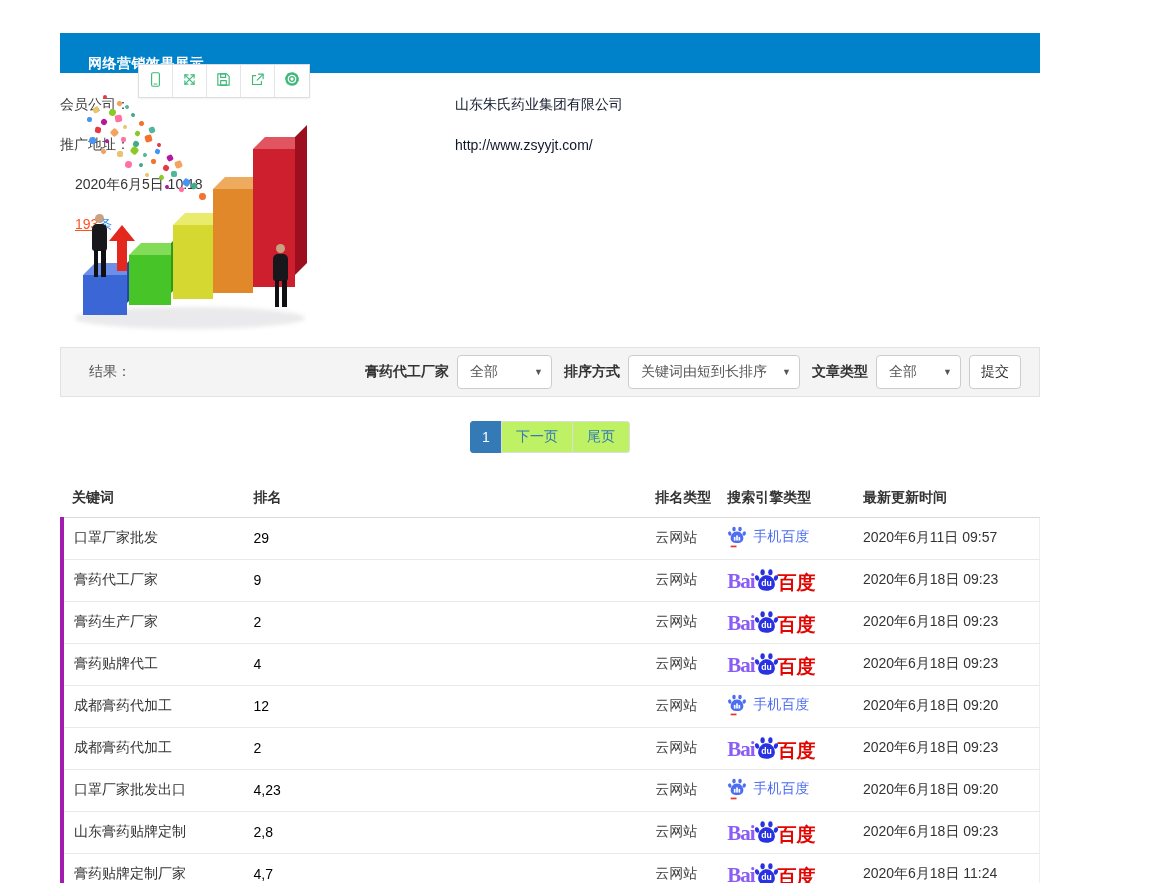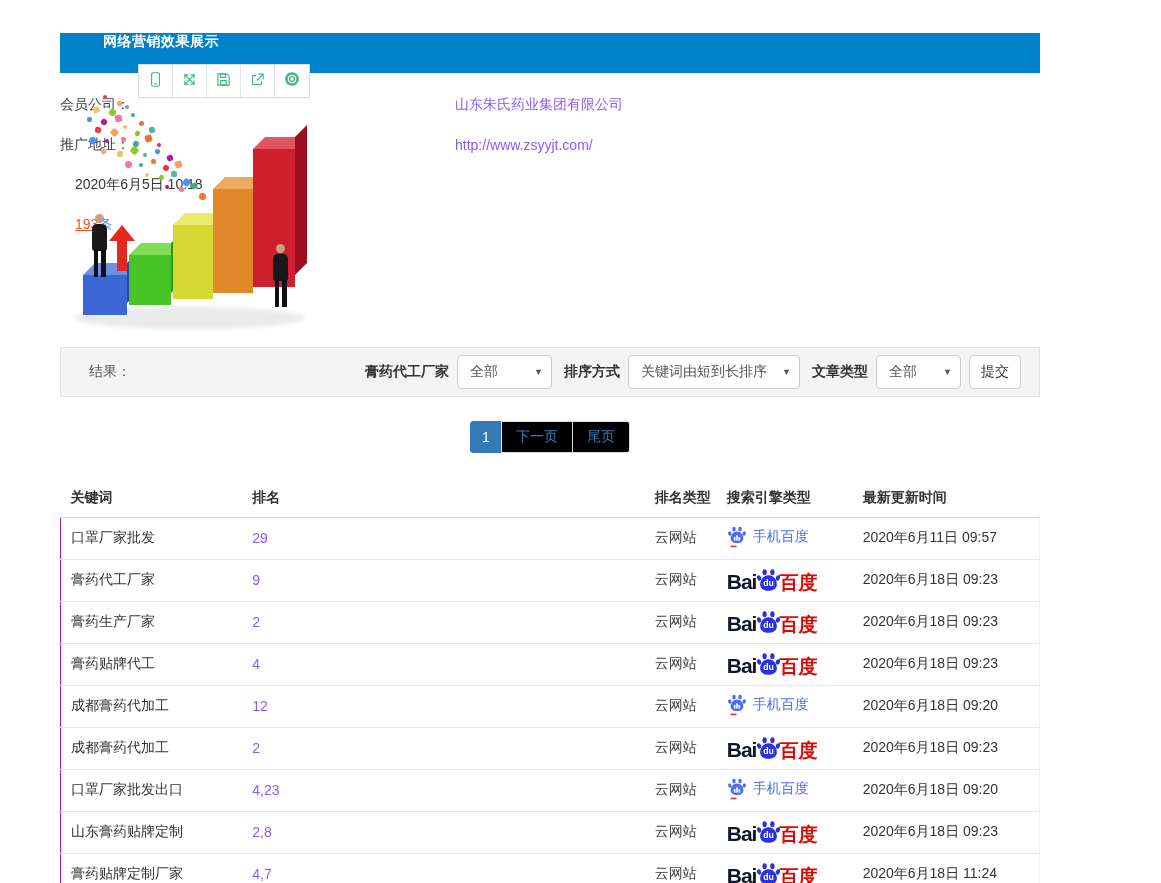--- a/index.html
+++ b/index.html
@@ -2,21 +2,21 @@
 <html><head>
 <meta charset="utf-8">
 <style>
   * { margin:0; padding:0; box-sizing:border-box; }
   html,body { background:#fff; }
   body { font-family:"Liberation Sans","DejaVu Sans",sans-serif; color:#333; }
   .page { position:relative; width:1161px; height:883px; background:#fff; overflow:hidden; }
   .content { position:absolute; left:60px; top:33px; width:980px; }
 
   
-  .header-bar { height:40px; background:#0082ca; display:flex; align-items:flex-start; padding-left:43px; }
+  .header-bar { height:40px; background:#0082ca; display:flex; align-items:flex-end; padding-left:28px; }
   .header-bar .title { color:#fff; font-size:14px; font-weight:bold; letter-spacing:0.5px; }
 
   
   .toolbar { position:absolute; left:78px; top:31px; display:flex; background:#fff;
              border:1px solid #ddd; box-shadow:0 1px 2px rgba(0,0,0,0.06); z-index:5; }
   .tool-btn { width:34px; height:32px; display:flex; align-items:center; justify-content:center;
               border-right:1px solid #e5e5e5; cursor:pointer; background:#fff; }
   .tool-btn:last-child { border-right:none; }
   .tool-btn svg { stroke:#3cb878; fill:none; stroke-width:1.6; stroke-linecap:round; stroke-linejoin:round; }
 
@@ -41,64 +41,64 @@
   .person .torso { width:15px; height:27px; background:#17171c; border-radius:5px 5px 3px 3px; margin-top:1px; }
   .person .legs { display:flex; gap:3px; margin-top:-1px; }
   .person .legs i { display:block; width:4.5px; height:27px; background:#101014; }
   .confetti { position:absolute; }
 
   
   .info-block { padding-top:22px; }
   .info-row { display:flex; height:20px; margin-bottom:20px; font-size:14px; align-items:center; }
   .info-label { width:380px; text-align:left; color:#404040; }
   .info-value { margin-left:15px; color:#333; }
-  .info-value.link { color:#8b5cf6; cursor:pointer; text-decoration:none; }
+  .info-value.link { color:#0f172a; cursor:pointer; text-decoration:none; }
   .rank-count { color:#ff5122;text-decoration:underline; }
   .rank-unit { color:#2d8cf0; }
 
   
   .filter-bar { height:50px; background:#f4f4f4; border:1px solid #e2e2e2; display:flex;
                 align-items:center; padding:0 18px 0 28px; font-size:14px; }
   .result-label { color:#555; }
   .filter-controls { margin-left:auto; display:flex; align-items:center; gap:8px; }
   .f-label { font-weight:bold; color:#333; white-space:nowrap; margin-left:4px; }
   .f-select { position:relative; background:#fff; border:1px solid #ccc; border-radius:4px; height:34px;
               display:flex; align-items:center; padding:0 22px 0 12px; color:#555; cursor:pointer; }
   .f-select .caret { position:absolute; right:8px; font-size:9px; color:#555; }
   .sel-engine { width:95px; } .sel-sort { width:172px; } .sel-article { width:85px; }
   .submit-btn { width:52px; height:34px; background:#fff; border:1px solid #ccc; border-radius:4px;
                 color:#333; font-size:14px; cursor:pointer; }
 
   
   .pagination { display:flex; justify-content:center; margin:24px 0 26px; }
   .page-item { min-width:32px; height:32px; display:flex; align-items:center; justify-content:center;
-               border:1px solid #ddd; margin-left:-1px; background:#000000; color:#337ab7; font-size:14px;
+               border:1px solid #ddd; margin-left:-1px; background:#bef264; color:#337ab7; font-size:14px;
                padding:0 14px; cursor:pointer; }
   .page-item.active { background:#337ab7; border-color:#337ab7; color:#fff; padding:0; }
   .page-item:first-child { border-radius:3px 0 0 3px; margin-left:0; }
   .page-item:last-child { border-radius:0 3px 3px 0;text-align:right; }
 
   
   table.results { width:100%; border-collapse:collapse; font-size:14px; }
   table.results th { text-align:left; font-weight:bold; color:#333; height:38px;
                      border-bottom:1px solid #d9d9d9; padding:0; vertical-align:middle; }
   table.results td { height:42px; border-bottom:1px solid #e9e9e9; vertical-align:middle; padding:0; }
-  table.results tbody tr { border-left:1px solid #a21caf; border-right:1px solid #efefef; }
+  table.results tbody tr { border-left:4px solid #a21caf; border-right:1px solid #efefef; }
   .c-kw { padding-left:10px !important; color:#333; }
   th.h-kw { padding-left:10px !important; }
-  .c-rank a { color:#8b5cf6; text-decoration:none; cursor:pointer; }
+  .c-rank a { color:#000000; text-decoration:none; cursor:pointer; }
   .c-type { color:#404040; }
   .c-date { color:#333; }
 
   
   .engine-mobile { display:none; align-items:center; gap:6px; color:#4e6ef2; }
   .engine-baidu  { display:none; align-items:flex-end; }
   tr[data-engine="mobile_baidu"] .engine-mobile { display:inline-flex; }
   tr[data-engine="baidu"] .engine-baidu { display:inline-flex; }
-  .bd-bai { color:#0f172a; font-weight:bold; font-size:21px; letter-spacing:-1px; line-height:1; }
+  .bd-bai { color:#8b5cf6; font-weight:bold; font-size:21px; letter-spacing:-1px; line-height:1;font-family:Liberation Serif, serif; }
   .bd-cn  { color:#e10601; font-weight:bold; font-size:19px; line-height:1; margin-left:-3px; }
   .paw-du-text { font-size:8px; font-weight:bold; fill:#fff; }
 </style>
 </head>
 <body>
 
 <div class="page">
   <div class="content">
 
     <div class="header-bar">

